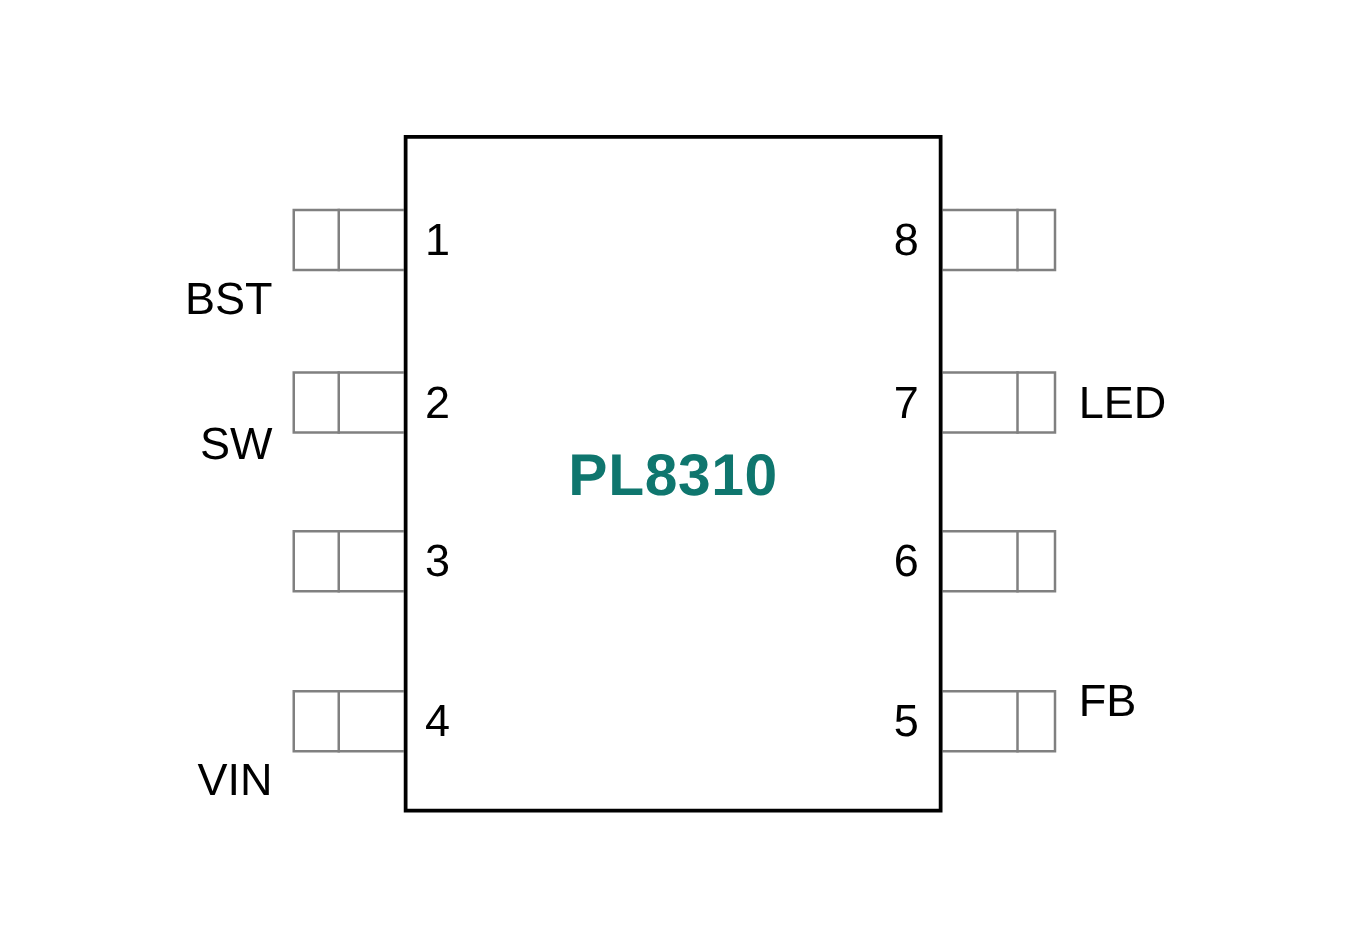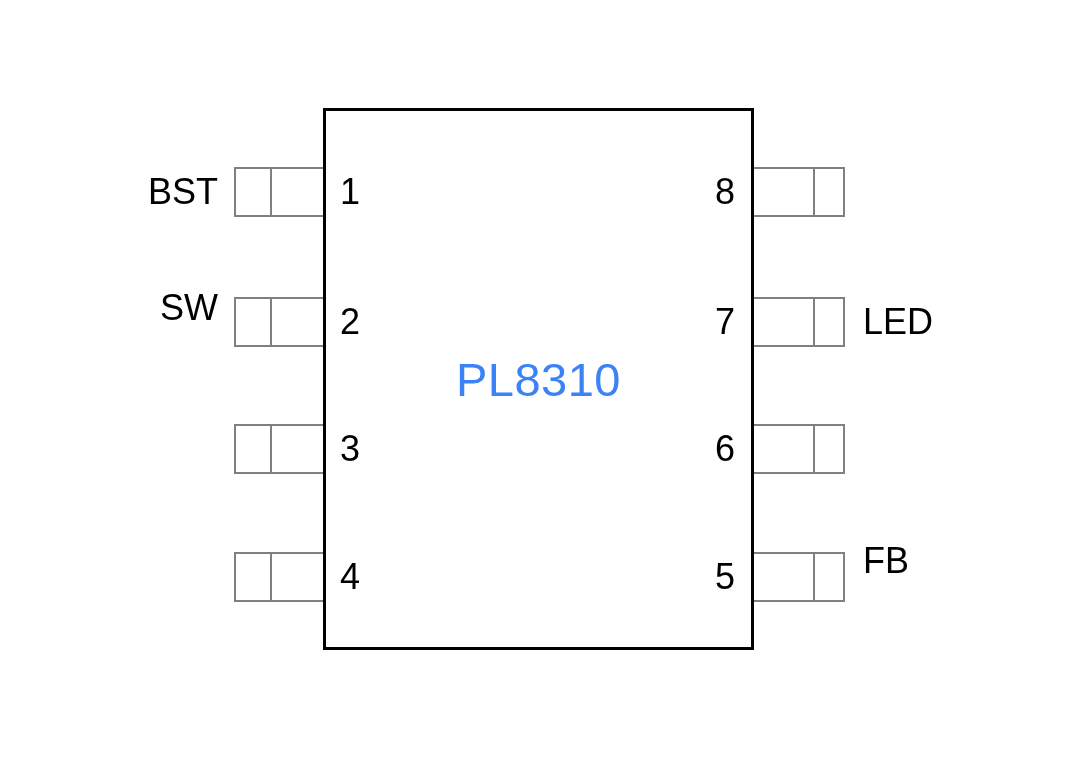--- a/index.html
+++ b/index.html
@@ -36,24 +36,25 @@
   .ic-part-number {
     position: absolute;
     left: 323px;
     top: 108px;
     width: 431px;
     height: 542px;
     display: flex;
     align-items: center;
     justify-content: center;
     font-size: 47px;
-    color: #3b82f6;
+    color: #0f766e;
     letter-spacing: 0.5px;
     z-index: 4;
     pointer-events: none;
+    font-weight: bold;
   }
 
   
   .pin-lead {
     position: absolute;
     height: 50px;
     box-sizing: border-box;
     border: 2px solid #808080;
     background: #ffffff;
     z-index: 2;
@@ -78,20 +79,21 @@
     align-items: center;
     font-size: 36px;
     color: #000000;
     z-index: 5;
     white-space: nowrap;
   }
   .pin-name.left {
     left: 0px;
     width: 218px;
     justify-content: flex-end;
+    margin-top: 47px;
   }
   .pin-name.right {
     left: 863px;
     width: 217px;
     justify-content: flex-start;
   }
 
   
   .pin-number {
     position: absolute;
@@ -135,20 +137,21 @@
   </div>
   <div class="pin-lead right" style="top:552px">
     <div class="lead-divider"></div>
   </div>
 
   <div class="ic-body"></div>
   <div class="ic-part-number">PL8310</div>
 
   <div class="pin-name left" style="top:167px">BST</div>
   <div class="pin-name left" style="top:283px">SW</div>
+  <div class="pin-name left" style="top:552px">VIN</div>
 
   <div class="pin-number left" style="top:167px">1</div>
   <div class="pin-number left" style="top:297px">2</div>
   <div class="pin-number left" style="top:424px">3</div>
   <div class="pin-number left" style="top:552px">4</div>
 
   <div class="pin-name right" style="top:297px">LED</div>
   <div class="pin-name right" style="top:536px">FB</div>
 
   <div class="pin-number right" style="top:167px">8</div>

